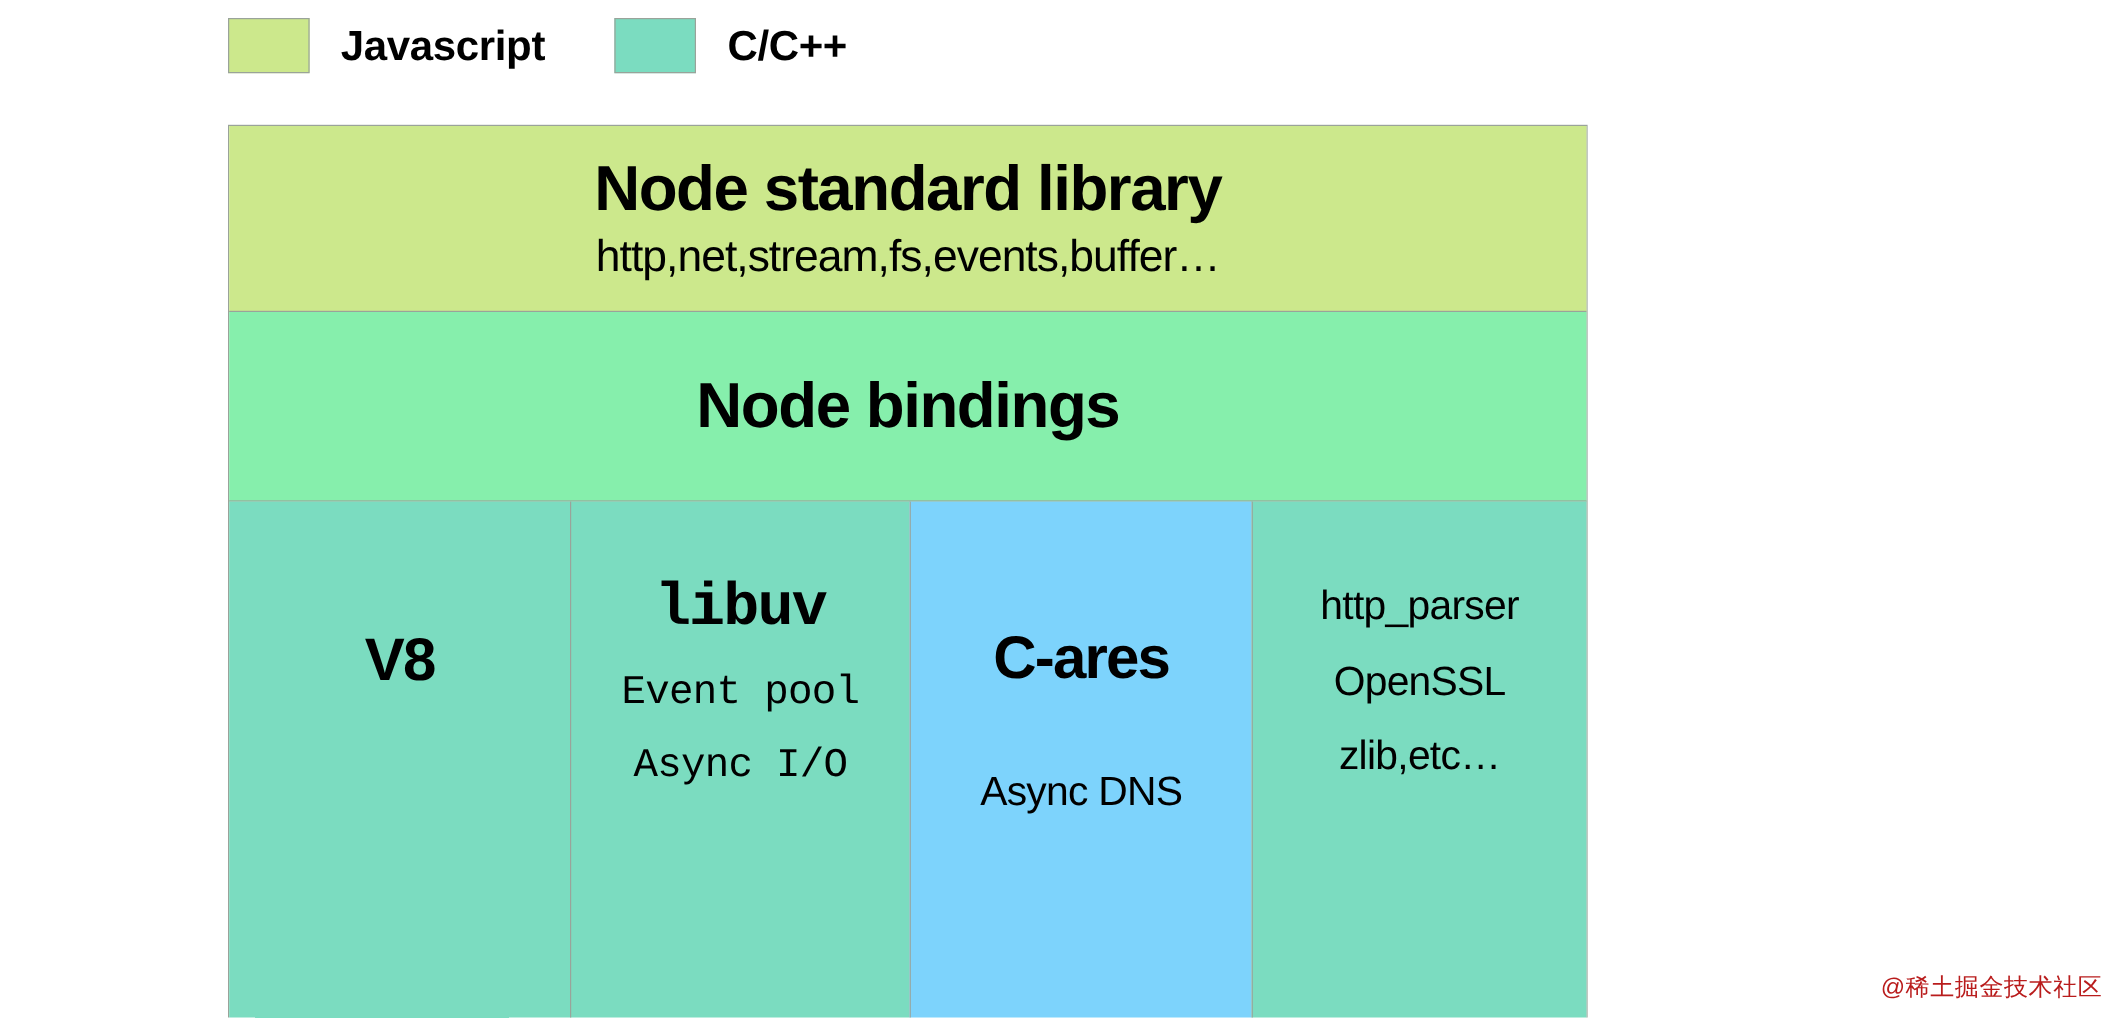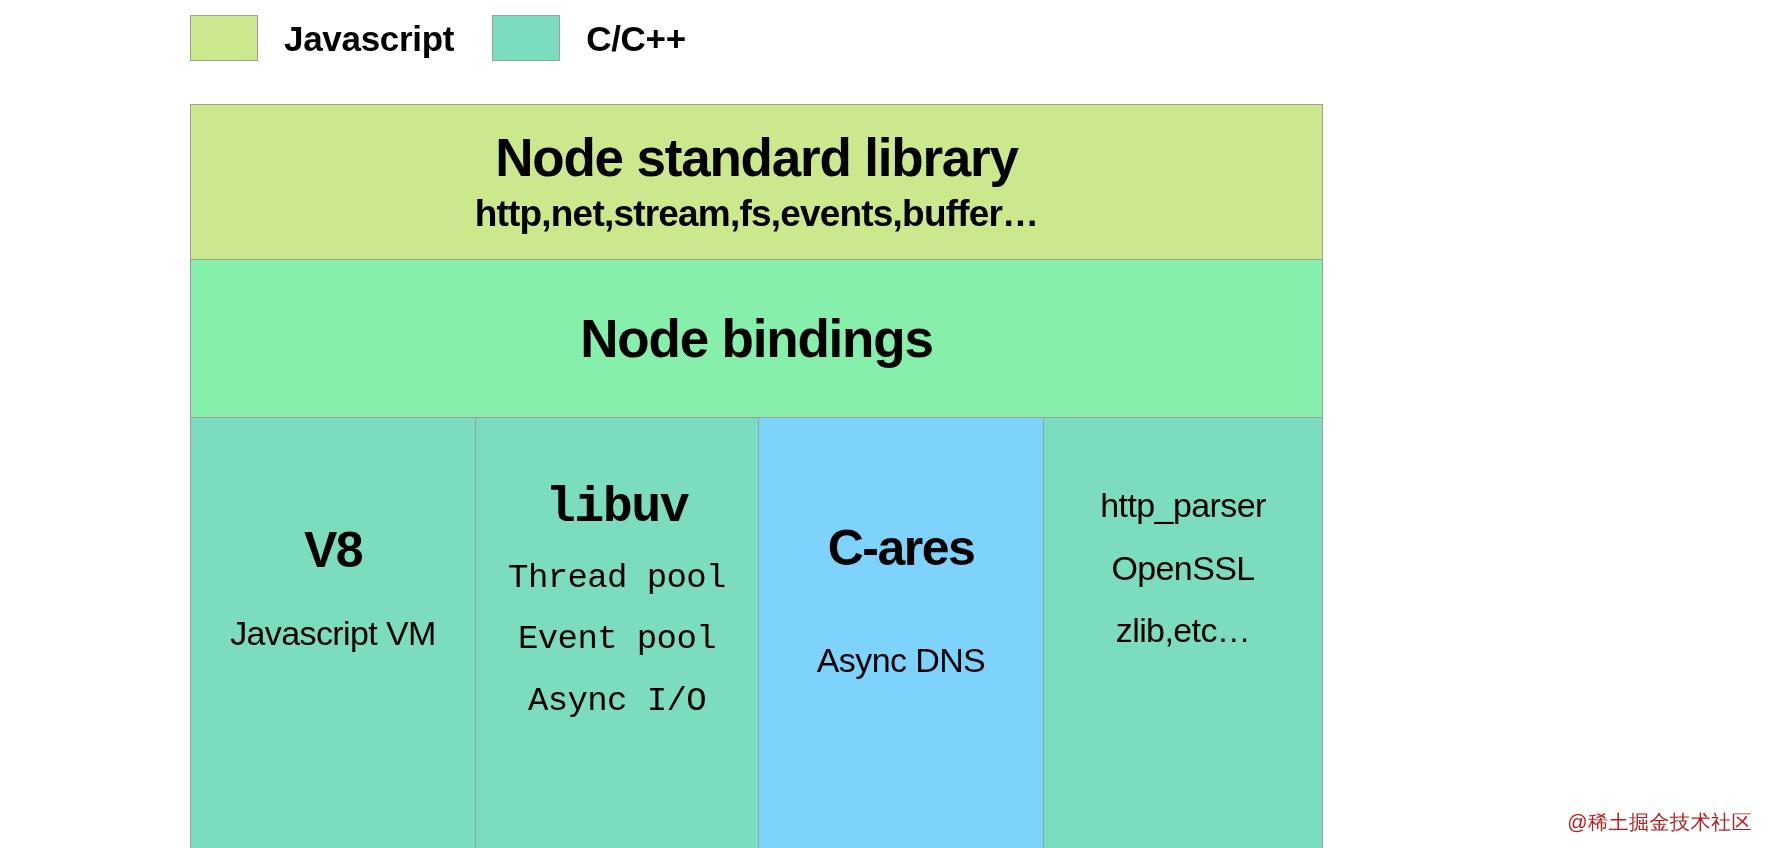--- a/index.html
+++ b/index.html
@@ -33,21 +33,21 @@
     align-items: center;
     gap: 0;
     height: 48px;
   }
   .legend-entry {
     display: flex;
     align-items: center;
     font-weight: bold;
   }
   .legend-entry + .legend-entry {
-    margin-left: 18px;
+    margin-left: 38px;
     padding-left: 20px;
   }
   .swatch {
     width: 68px;
     height: 46px;
     border: 1px solid #9aa39a;
     box-sizing: border-box;
   }
   .legend-label {
     margin-left: 26px;
@@ -95,21 +95,20 @@
     letter-spacing: -1.2px;
     line-height: 1.04;
     white-space: nowrap;
   }
   .band-sub {
     font-size: 37px;
     letter-spacing: -0.8px;
     line-height: 1.05;
     margin-top: 10px;
     white-space: nowrap;
-    font-weight: bold;
   }
 
   
   .columns {
     flex: 1 1 auto;
     display: flex;
     width: 100%;
   }
   .col {
     box-sizing: border-box;
@@ -189,26 +188,24 @@
     </div>
 
     <div class="band band-bindings" style="background: #86efac;">
       <div class="band-title">Node bindings</div>
     </div>
 
     <div class="columns">
 
       <div class="col col-v8" style="background: rgb(123, 220, 192);">
         <div class="col-title">V8</div>
-        <div class="col-line">Javascript VM</div>
       </div>
 
       <div class="col col-libuv" style="background: rgb(123, 220, 192);">
         <div class="col-title">libuv</div>
-        <div class="col-line">Thread pool</div>
         <div class="col-line">Event pool</div>
         <div class="col-line">Async I/O</div>
       </div>
 
       <div class="col col-cares" style="background: #7dd3fc; gap: 40px;">
         <div class="col-title">C-ares</div>
         <div class="col-line">Async DNS</div>
       </div>
 
       <div class="col col-deps" style="background: rgb(123, 220, 192);">

